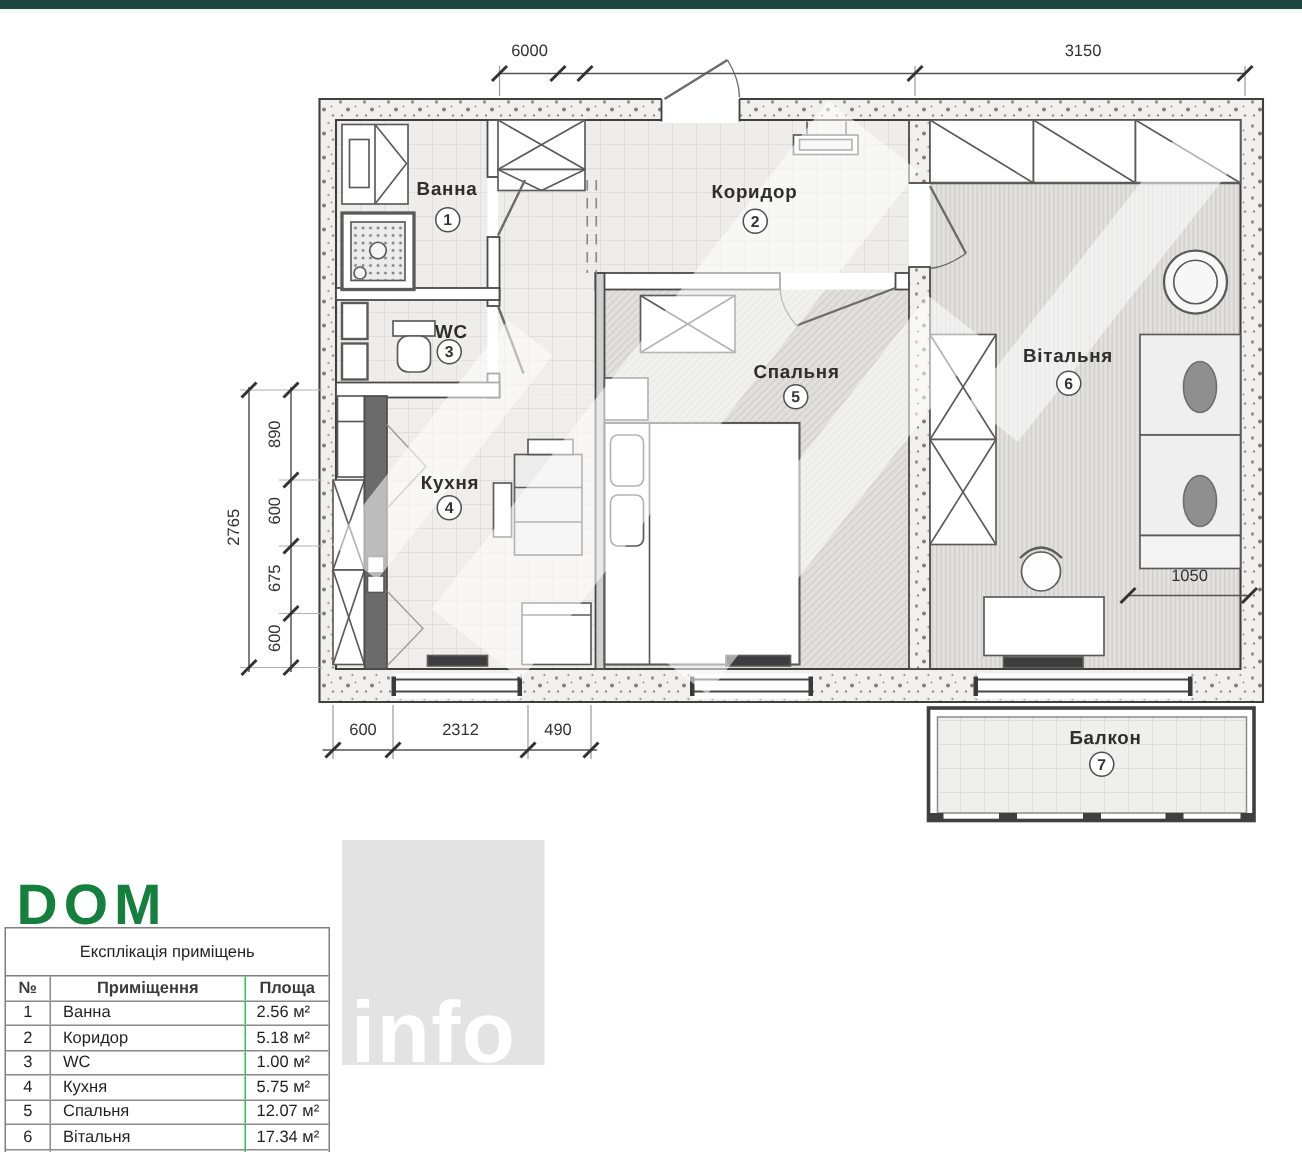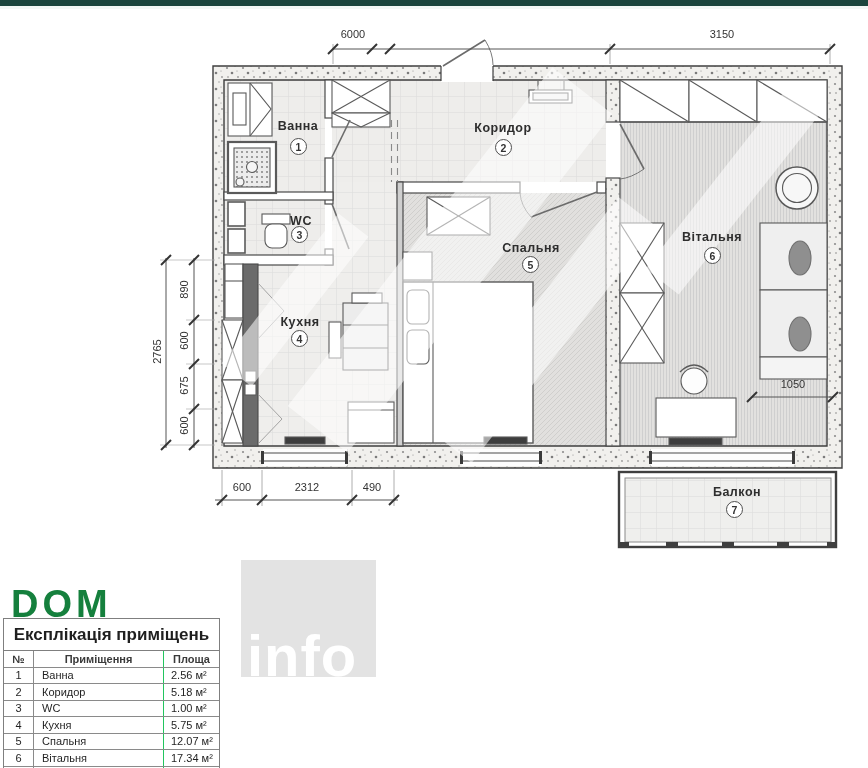--- a/index.html
+++ b/index.html
@@ -22,34 +22,34 @@
   .room-num{
     position:absolute;width:17px;height:17px;border:1.5px solid #4f4f4f;border-radius:50%;
     background:#fff;font-size:10.5px;font-weight:bold;color:#333;
     display:flex;align-items:center;justify-content:center;box-sizing:border-box
   }
   .dom-mark{
     position:absolute;left:11px;top:583px;font-size:38px;font-weight:800;
     color:#15803d;letter-spacing:4px
   }
   .info-block{
-    position:absolute;left:241px;top:560px;width:135px;height:117px;
+    position:absolute;left:228px;top:560px;width:135px;height:150px;
     background:#e3e3e3;overflow:hidden
   }
   .info-block .txt{
     position:absolute;left:6px;bottom:-12px;font-size:58px;font-weight:800;
     color:#ffffff;letter-spacing:1px
   }
   .expl{
     position:absolute;left:3px;top:618px;width:217px;background:#fff;
     border:1px solid #7f7f7f;box-sizing:border-box;color:#1f1f1f
   }
   .expl .title{
     height:31px;display:flex;align-items:center;justify-content:center;
-    font-size:17px;font-weight:bold;border-bottom:1px solid #7f7f7f
+    font-size:11px;font-weight:normal;border-bottom:1px solid #7f7f7f
   }
   .expl .row{display:flex;height:16.5px;border-bottom:1px solid #8a8a8a;box-sizing:border-box}
   .expl .row:last-child{border-bottom:none}
   .expl .c{font-size:11px;display:flex;align-items:center;box-sizing:border-box}
   .expl .c1{width:30px;justify-content:center;border-right:1px solid #8a8a8a}
   .expl .c2{width:130px;padding-left:8px;border-right:1px solid #22c55e}
   .expl .c3{width:55px;padding-left:7px}
   .expl .hdr .c{font-weight:bold;color:#3a3a3a}
   .expl .hdr .c2{justify-content:center;padding-left:0}
   .expl .hdr .c3{justify-content:center;padding-left:0}

